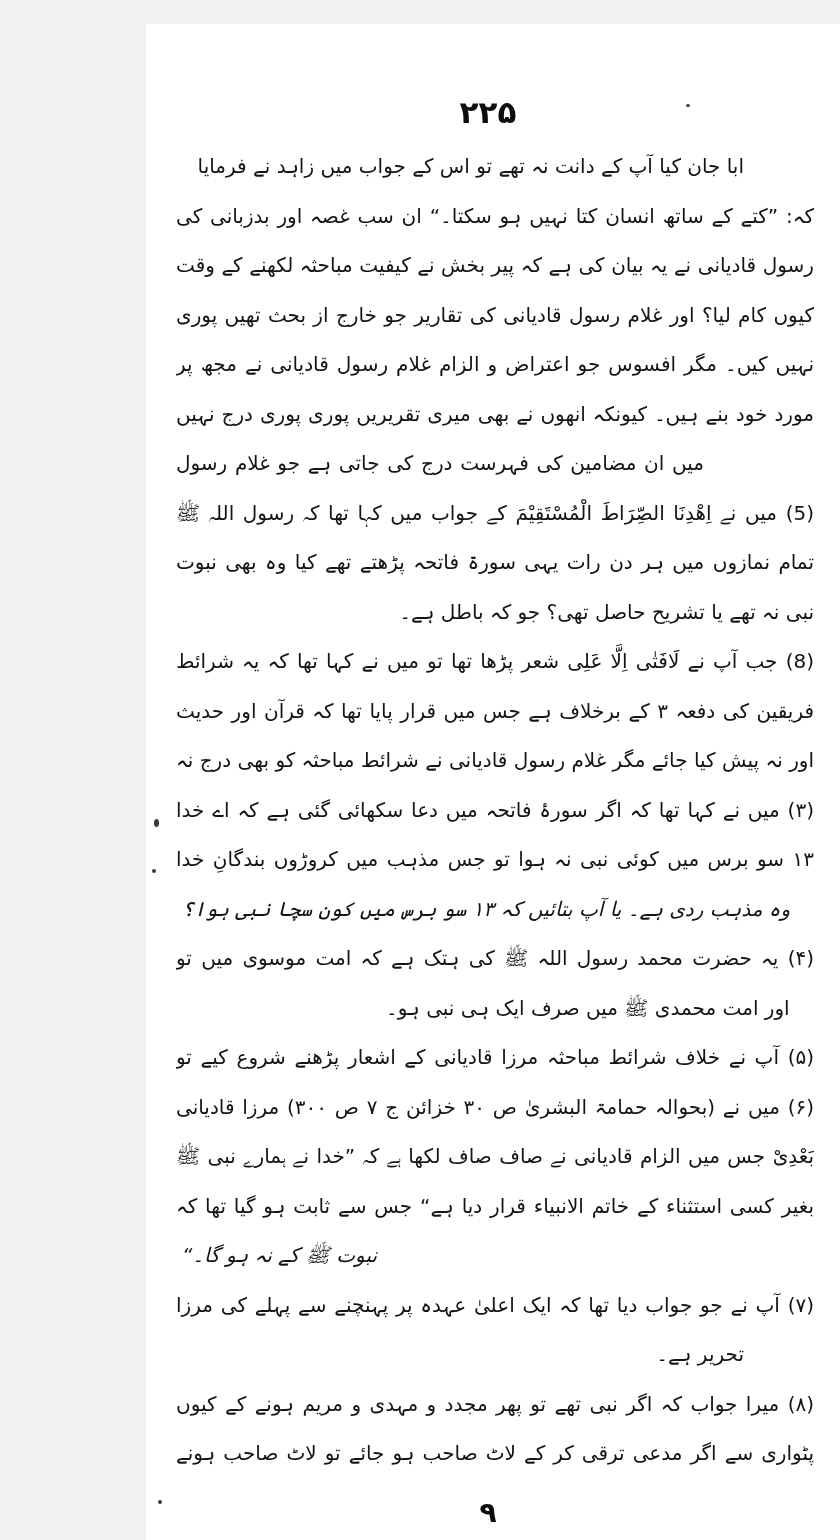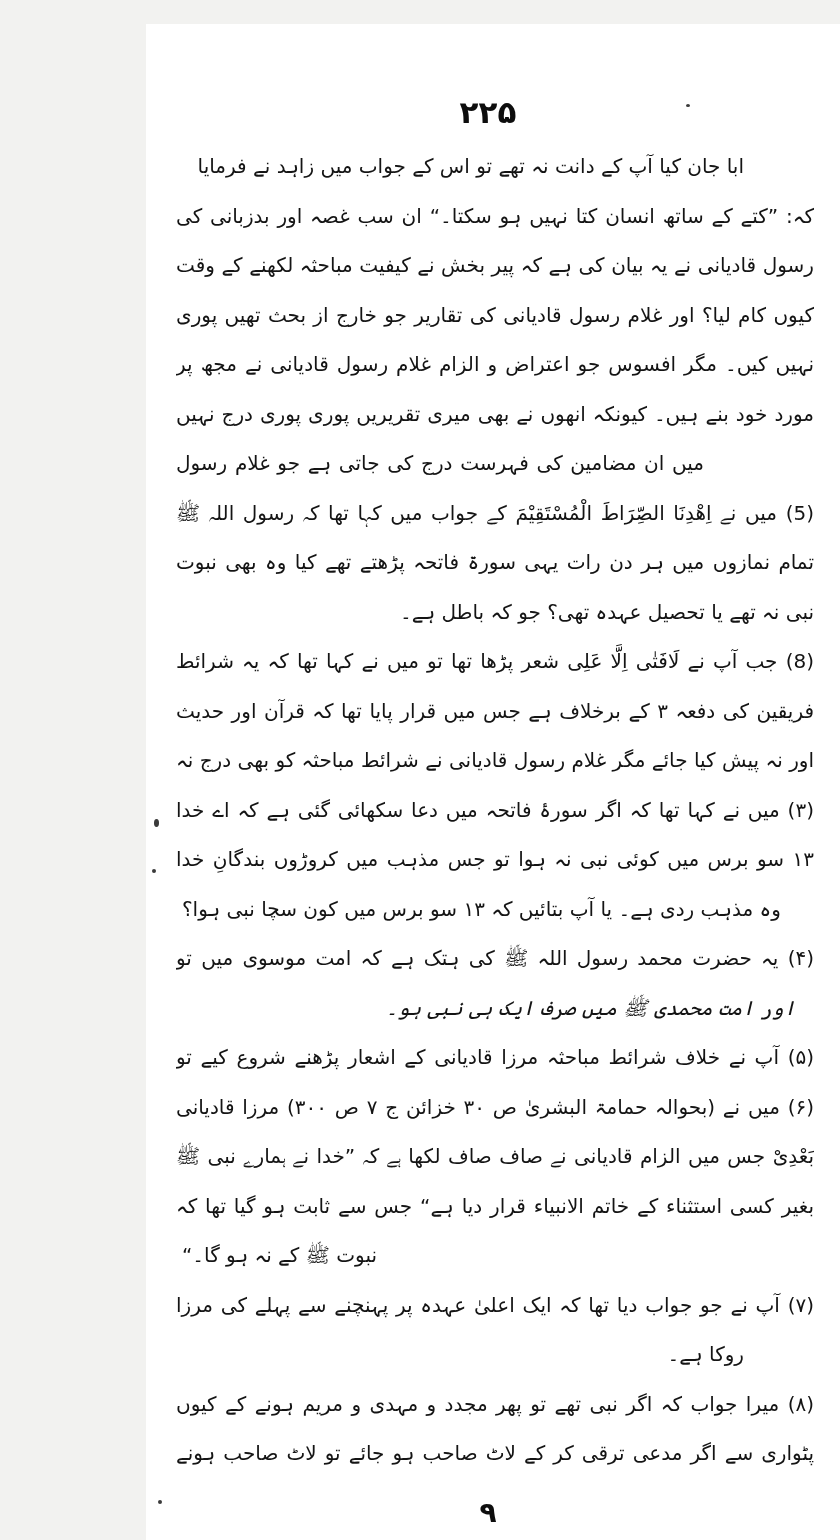--- a/index.html
+++ b/index.html
@@ -43,26 +43,26 @@
     text-justify:inter-word;
   }
   .short-right{
     text-align:right;
     text-align-last:right;
   }
   .short-left{
     text-align:left;
     text-align-last:left;
     padding-left:6px;
+    font-style:italic;
   }
   .mid-left{
     text-align:right;
     text-align-last:left;
     padding-left:210px;
-    font-style:italic;
   }
   .pad-r110{ padding-right:110px; }  
   .pad-right70{ padding-right:70px; }
   .pagenum-bottom{
     position:absolute;top:1472px;left:0;right:10px;
     text-align:center;
     font-size:28px;font-weight:bold;
     color:#0d0d0d;
   }
   .speck{
@@ -81,36 +81,36 @@
   <div class="body-lines">
       <div class="line short-right pad-right70">ابا جان کیا آپ کے دانت نہ تھے تو اس کے جواب میں زاہد نے فرمایا تھا</div>
       <div class="line full">کہ: ”کتے کے ساتھ انسان کتا نہیں ہو سکتا۔“ ان سب غصہ اور بدزبانی کی وجہ غلام</div>
       <div class="line full">رسول قادیانی نے یہ بیان کی ہے کہ پیر بخش نے کیفیت مباحثہ لکھنے کے وقت اختصار سے</div>
       <div class="line full">کیوں کام لیا؟ اور غلام رسول قادیانی کی تقاریر جو خارج از بحث تھیں پوری پوری درج</div>
       <div class="line full">نہیں کیں۔ مگر افسوس جو اعتراض و الزام غلام رسول قادیانی نے مجھ پر کیا ہے اسی کے</div>
       <div class="line full">مورد خود بنے ہیں۔ کیونکہ انھوں نے بھی میری تقریریں پوری پوری درج نہیں کیس ذیل</div>
       <div class="line full pad-r110">میں ان مضامین کی فہرست درج کی جاتی ہے جو غلام رسول قادیانی نے چھوڑ دیئے ہیں۔</div>
       <div class="line full">(5) میں نے اِهْدِنَا الصِّرَاطَ الْمُسْتَقِيْمَ کے جواب میں کہا تھا کہ رسول اللہ ﷺ بھی</div>
       <div class="line full">تمام نمازوں میں ہر دن رات یہی سورۃ فاتحہ پڑھتے تھے کیا وہ بھی نبوت مانگتے تھے کیا وہ</div>
-      <div class="line short-right">نبی نہ تھے یا تحصیل عہدہ تھی؟ جو کہ باطل ہے۔</div>
+      <div class="line short-right">نبی نہ تھے یا تشریح حاصل تھی؟ جو کہ باطل ہے۔</div>
       <div class="line full">(8) جب آپ نے لَافَتٰی اِلَّا عَلِی شعر پڑھا تھا تو میں نے کہا تھا کہ یہ شرائط مسلمہ</div>
       <div class="line full">فریقین کی دفعہ ۳ کے برخلاف ہے جس میں قرار پایا تھا کہ قرآن اور حدیث کے سوا کچھ</div>
       <div class="line full">اور نہ پیش کیا جائے مگر غلام رسول قادیانی نے شرائط مباحثہ کو بھی درج نہ کیا۔</div>
       <div class="line full">(۳) میں نے کہا تھا کہ اگر سورۂ فاتحہ میں دعا سکھائی گئی ہے کہ اے خدا ہم کو نبی بنا اور</div>
       <div class="line full">۱۳ سو برس میں کوئی نبی نہ ہوا تو جس مذہب میں کروڑوں بندگانِ خدا کی دعا قبول نہ ہو</div>
       <div class="line short-left">وہ مذہب ردی ہے۔ یا آپ بتائیں کہ ۱۳ سو برس میں کون سچا نبی ہوا؟</div>
       <div class="line full">(۴) یہ حضرت محمد رسول اللہ ﷺ کی ہتک ہے کہ امت موسوی میں تو ہزاروں نبی ہوں</div>
       <div class="line mid-left">اور امت محمدی ﷺ میں صرف ایک ہی نبی ہو۔</div>
       <div class="line full">(۵) آپ نے خلاف شرائط مباحثہ مرزا قادیانی کے اشعار پڑھنے شروع کیے تو روکا گیا۔</div>
       <div class="line full">(۶) میں نے (بحوالہ حمامۃ البشریٰ ص ۳۰ خزائن ج ۷ ص ۳۰۰) مرزا قادیانی تشریح لَا نَبِیَّ</div>
       <div class="line full">بَعْدِیْ جس میں الزام قادیانی نے صاف صاف لکھا ہے کہ ”خدا نے ہمارے نبی ﷺ کو</div>
       <div class="line full">بغیر کسی استثناء کے خاتم الانبیاء قرار دیا ہے“ جس سے ثابت ہو گیا تھا کہ کسی قسم کا نبی بعد</div>
       <div class="line short-left">نبوت ﷺ کے نہ ہو گا۔“</div>
       <div class="line full">(۷) آپ نے جو جواب دیا تھا کہ ایک اعلیٰ عہدہ پر پہنچنے سے پہلے کی مرزا قادیانی کی یہ</div>
-      <div class="line short-right pad-right70">روکا ہے۔</div>
+      <div class="line short-right pad-right70">تحریر ہے۔</div>
       <div class="line full">(۸) میرا جواب کہ اگر نبی تھے تو پھر مجدد و مہدی و مریم ہونے کے کیوں مدعی تھے؟</div>
       <div class="line full">پٹواری سے اگر مدعی ترقی کر کے لاٹ صاحب ہو جائے تو لاٹ صاحب ہونے کی حالت</div>
     </div>
 
   <div class="pagenum-bottom">۹</div>
 
   <div class="speck" style="left:8px;top:795px;width:5px;height:8px;"></div>
   <div class="speck" style="left:6px;top:845px;width:4px;height:4px;"></div>
   <div class="speck" style="left:12px;top:1476px;width:4px;height:4px;"></div>
   <div class="speck" style="left:828px;top:768px;width:5px;height:5px;"></div>

